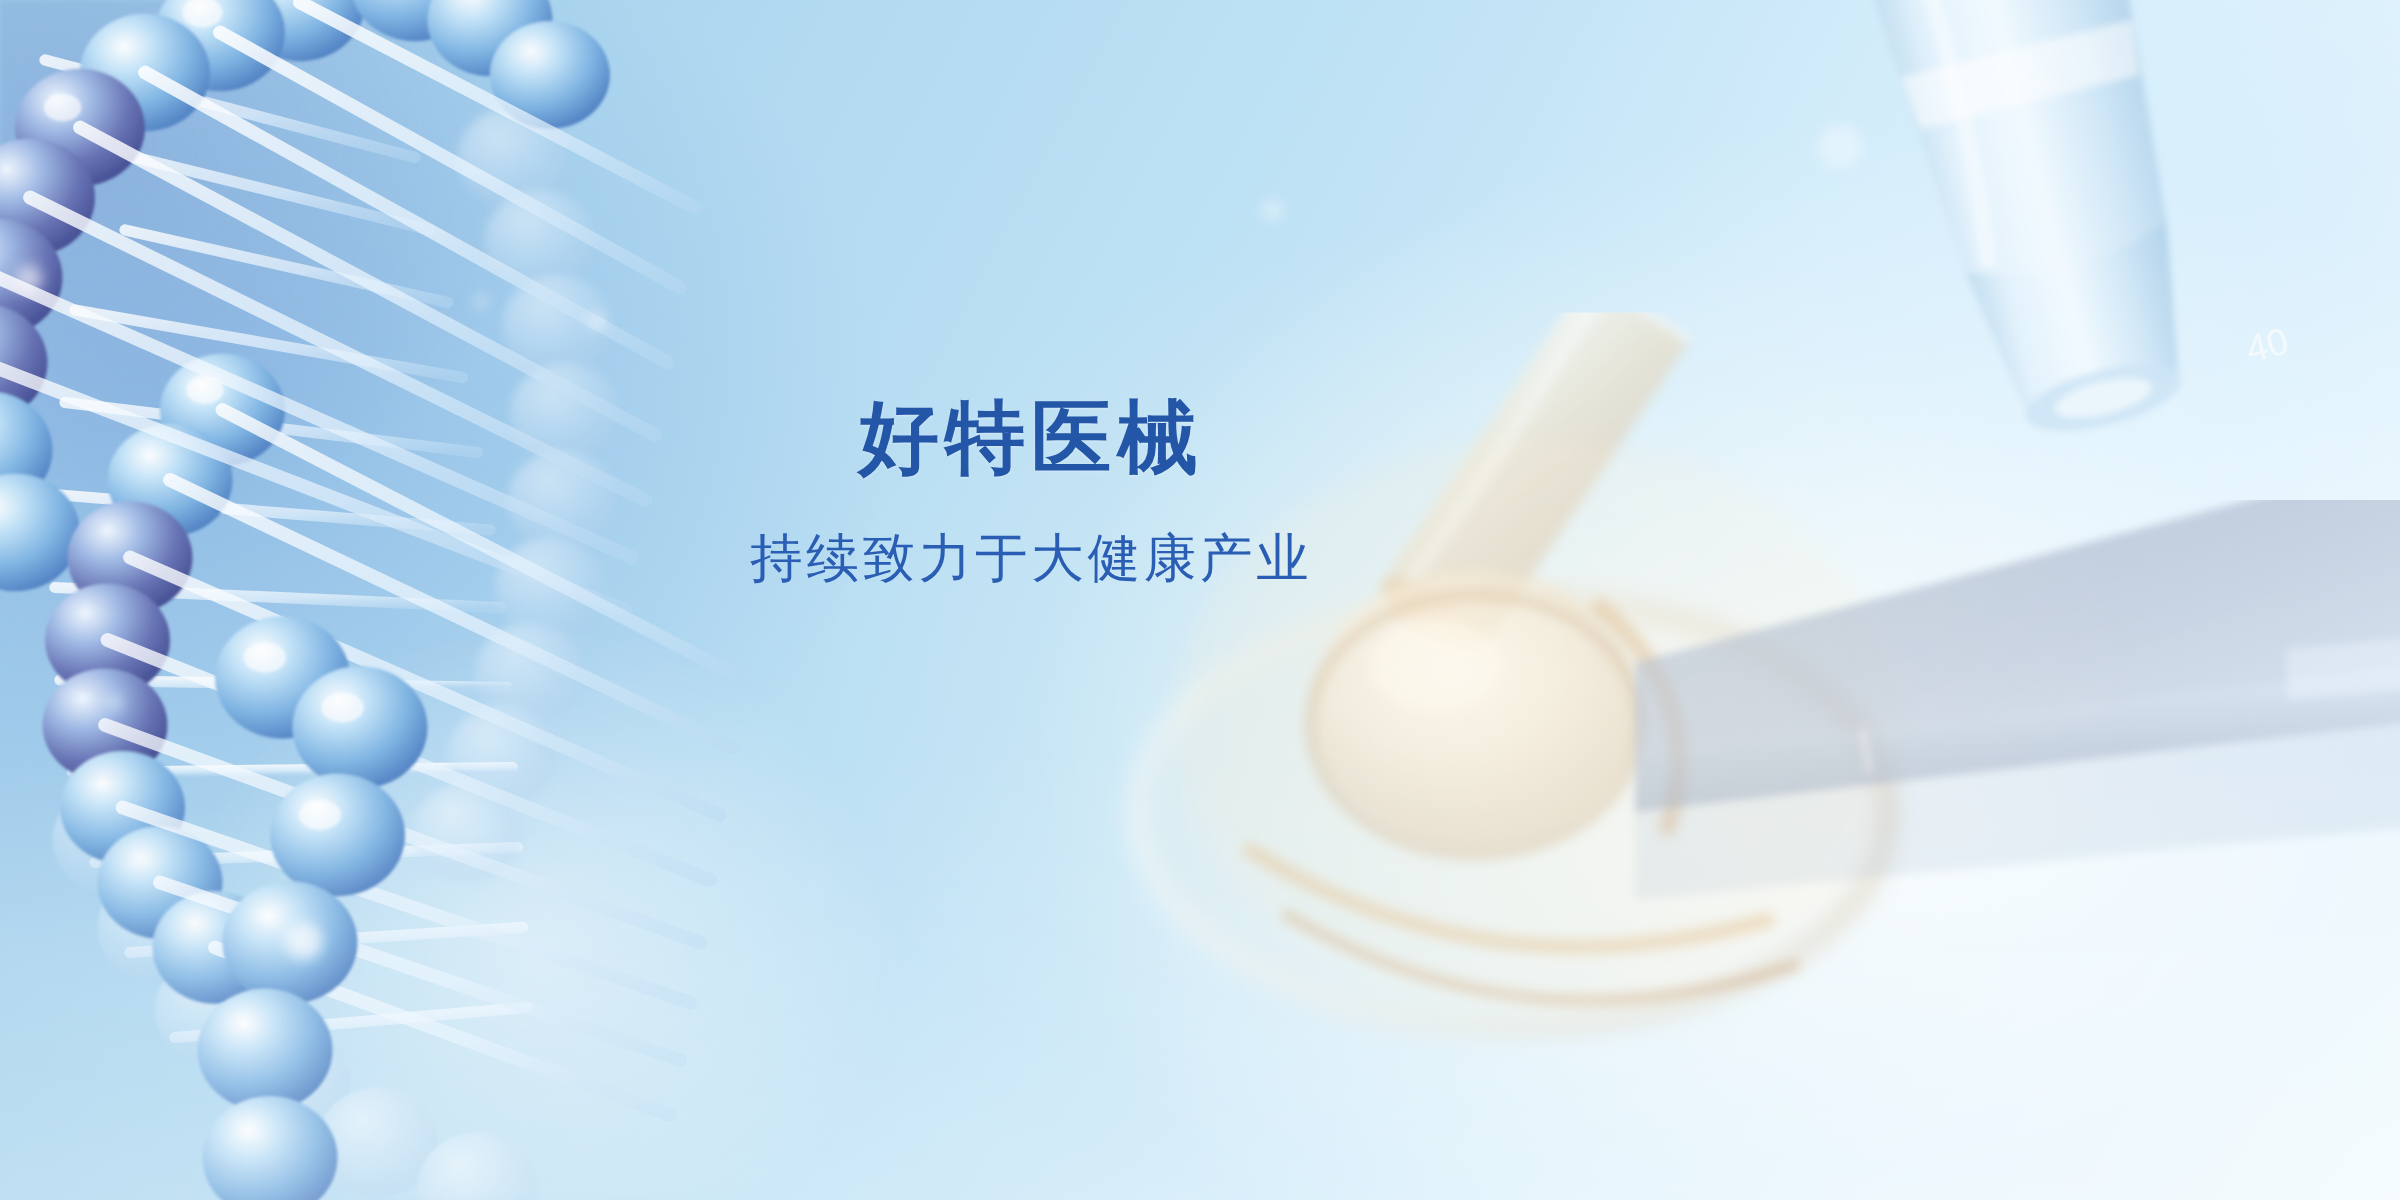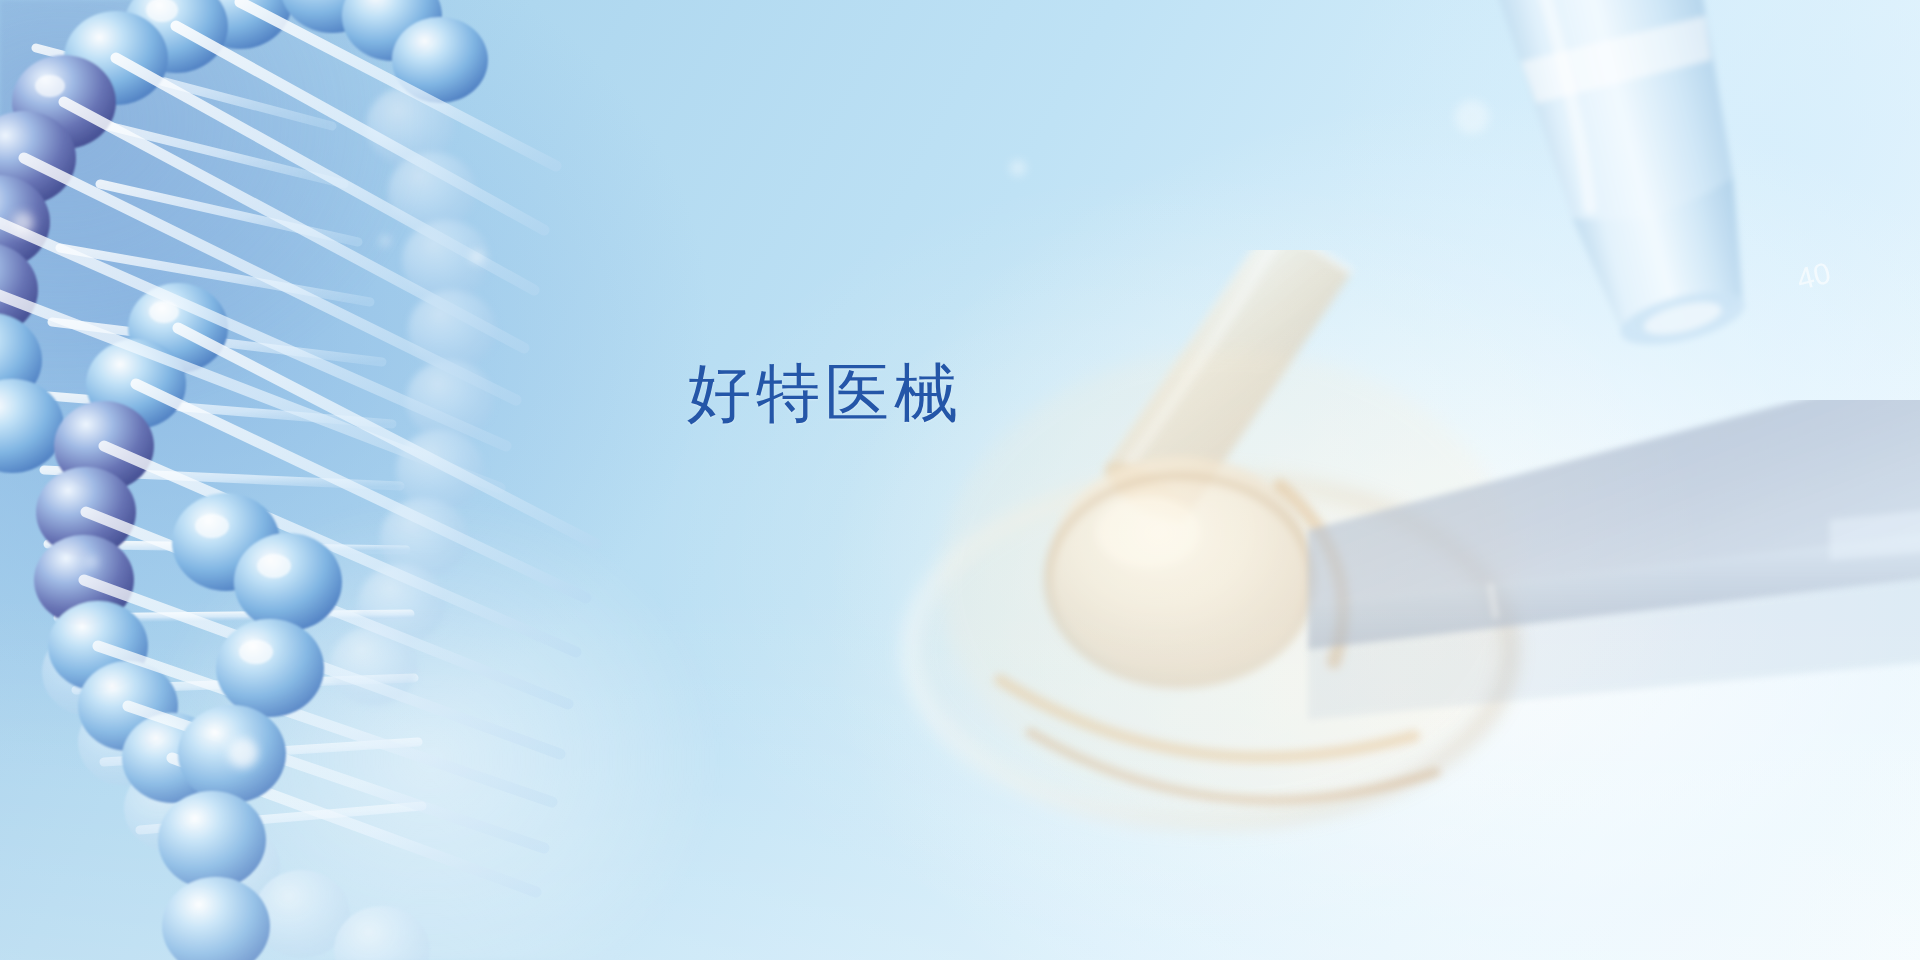--- a/index.html
+++ b/index.html
@@ -55,21 +55,21 @@
   }
 
   
   #copy{
     position:absolute;left:0;top:0;width:1920px;height:960px;
     display:flex;flex-direction:column;align-items:center;justify-content:center;
     text-align:center;
   }
   #copy-inner{transform:translate(-135px,-65px);}
   .t1{
-    font-size:64px;font-weight:normal;color:#2456a8;
+    font-size:64px;font-weight:bold;color:#2456a8;
     letter-spacing:5px;line-height:1;margin:0 0 44px 0;
     text-shadow:0 1px 2px rgba(255,255,255,.35);
     text-align:center;
   }
   .t2{
     font-size:42px;font-weight:400;color:#2a5db4;
     letter-spacing:3px;line-height:1;margin:0 0 44px 0;
   }
   .t3{
     font-size:44px;font-weight:bold;color:#214f9e;
@@ -347,16 +347,17 @@
     <span class="speck" style="left:1010px;top:160px;width:16px;height:16px;opacity:.50"></span>
     <span class="speck" style="left:1455px;top:100px;width:34px;height:34px;opacity:.45"></span>
     <span class="speck" style="left:86px;top:556px;width:12px;height:12px;opacity:.55"></span>
   </div>
 
   <div class="layer" id="haze"></div>
 
   <div id="copy">
     <div id="copy-inner">
       <p class="t1">好特医械</p>
+      <p class="t2">持续致力于大健康产业</p>
     </div>
   </div>
 
 </div>
 
 </body></html>

